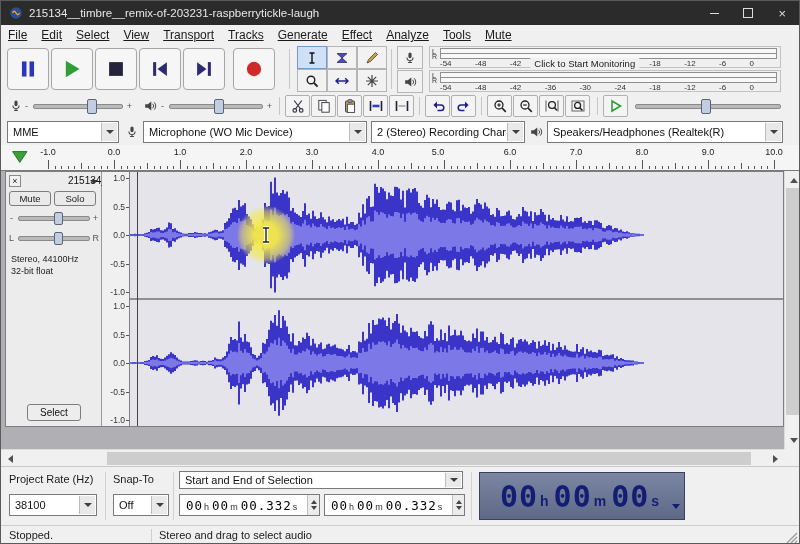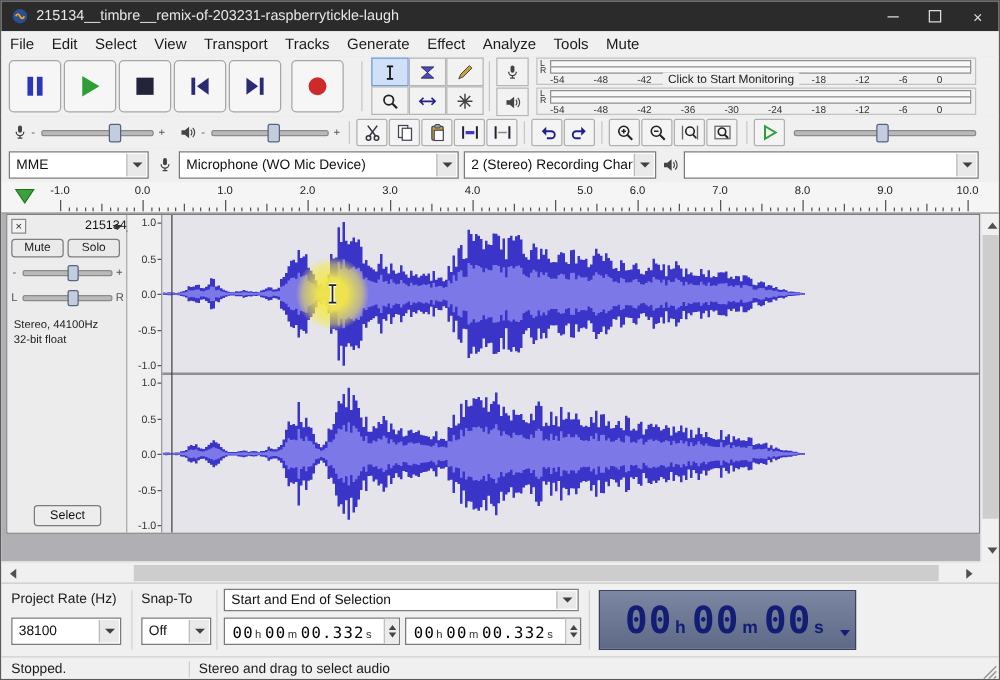--- a/index.html
+++ b/index.html
@@ -8,21 +8,21 @@
   
   .titlebar{position:absolute;left:0;top:0;right:0;height:24px;background:#2b2b2b;display:flex;align-items:center;}
   .titlebar .appico{width:14px;height:14px;margin:0 6px 0 8px;}
   .titlebar .ttext{color:#e8e8e8;font-size:11.5px;flex:1;white-space:nowrap;overflow:hidden;}
   .wbtn{width:34px;height:23px;display:flex;align-items:center;justify-content:center;}
   .ic-min{width:9px;height:1px;background:#ddd;display:block;}
   .ic-max{width:8px;height:8px;border:1px solid #ddd;display:block;}
   .ic-close{color:#ddd;font-size:13px;line-height:13px;}
   
   .menubar{position:absolute;left:0;top:24px;right:0;height:20px;background:#f0f0f0;display:flex;align-items:center;border-bottom:1px solid #e2e2e2;}
-  .menubar span{font-size:12px;color:#1a1a1a;padding:2px 7px;}
+  .menubar span{font-size:12px;color:#1a1a1a;padding:2px 7px;text-decoration:underline;}
   
   .rowA{position:absolute;left:0;top:44px;right:0;height:48px;background:#f0f0f0;border-bottom:1px solid #dadada;}
   .rowB{position:absolute;left:0;top:92px;right:0;height:26px;background:#f0f0f0;border-bottom:1px solid #dadada;}
   .devrow{position:absolute;left:0;top:118px;right:0;height:26px;background:#f0f0f0;border-bottom:1px solid #dadada;}
   .tbtn{position:absolute;top:3px;width:42px;height:42px;background:#f6f6f6;border:1px solid #a6a6a6;border-radius:4px;
         display:flex;align-items:center;justify-content:center;box-sizing:border-box;}
   .tcell{position:absolute;width:30px;height:23px;background:#f2f2f2;border:1px solid #b5b5b5;box-sizing:border-box;
          display:flex;align-items:center;justify-content:center;}
   .tcell.sel{background:#cfe0f7;border-color:#6f9bd2;}
   .sbtn{position:absolute;top:2px;width:25px;height:22px;background:#f4f4f4;border:1px solid #b0b0b0;border-radius:2px;
@@ -464,20 +464,21 @@
           <i></i>
         </span>
     </div>
     <span class="icn14" style="position:absolute;left:528px;top:6px" data-icon="speaker">
         <svg viewBox="0 0 16 16">
           <path d="M2.5 6 H5.5 L9.5 2.8 V13.2 L5.5 10 H2.5 Z" fill="#444"></path>
           <path d="M11 5.5 a3.5 3.5 0 0 1 0 5 M12.8 3.8 a6 6 0 0 1 0 8.4" stroke="#444" stroke-width="1.1" fill="none"></path>
         </svg>
       </span>
     <div class="combo" style="left:546px;top:2px;width:236px">
+      <span class="combo-txt">Speakers/Headphones (Realtek(R)</span>
       <span class="carr">
           <i></i>
         </span>
     </div>
   </div>
 
   <div class="timeline" id="ruler">
     <span class="qplay" data-icon="quickplay">
         <svg viewBox="0 0 16 16">
           <path d="M2 3 H18 L10 15 Z" fill="#3ba13b" stroke="#1e6e1e" stroke-width="1" transform="scale(0.8) translate(2,1)"></path>
@@ -593,21 +594,21 @@
       <i class="tick t3" style="left: 753.2px;"></i>
       <i class="tick t3" style="left: 759.8px;"></i>
       <i class="tick t3" style="left: 766.4px;"></i>
       <i class="tick t1" style="left: 773px;"></i>
       <span class="tl-lab" style="left: 47px;">-1.0</span>
       <span class="tl-lab" style="left: 113px;">0.0</span>
       <span class="tl-lab" style="left: 179px;">1.0</span>
       <span class="tl-lab" style="left: 245px;">2.0</span>
       <span class="tl-lab" style="left: 311px;">3.0</span>
       <span class="tl-lab" style="left: 377px;">4.0</span>
-      <span class="tl-lab" style="left: 467px;">5.0</span>
+      <span class="tl-lab" style="left: 437px;">5.0</span>
       <span class="tl-lab" style="left: 509px;">6.0</span>
       <span class="tl-lab" style="left: 575px;">7.0</span>
       <span class="tl-lab" style="left: 641px;">8.0</span>
       <span class="tl-lab" style="left: 707px;">9.0</span>
       <span class="tl-lab" style="left: 773px;">10.0</span>
     </div>
 
   <div class="trackzone">
     <div class="track">
 

